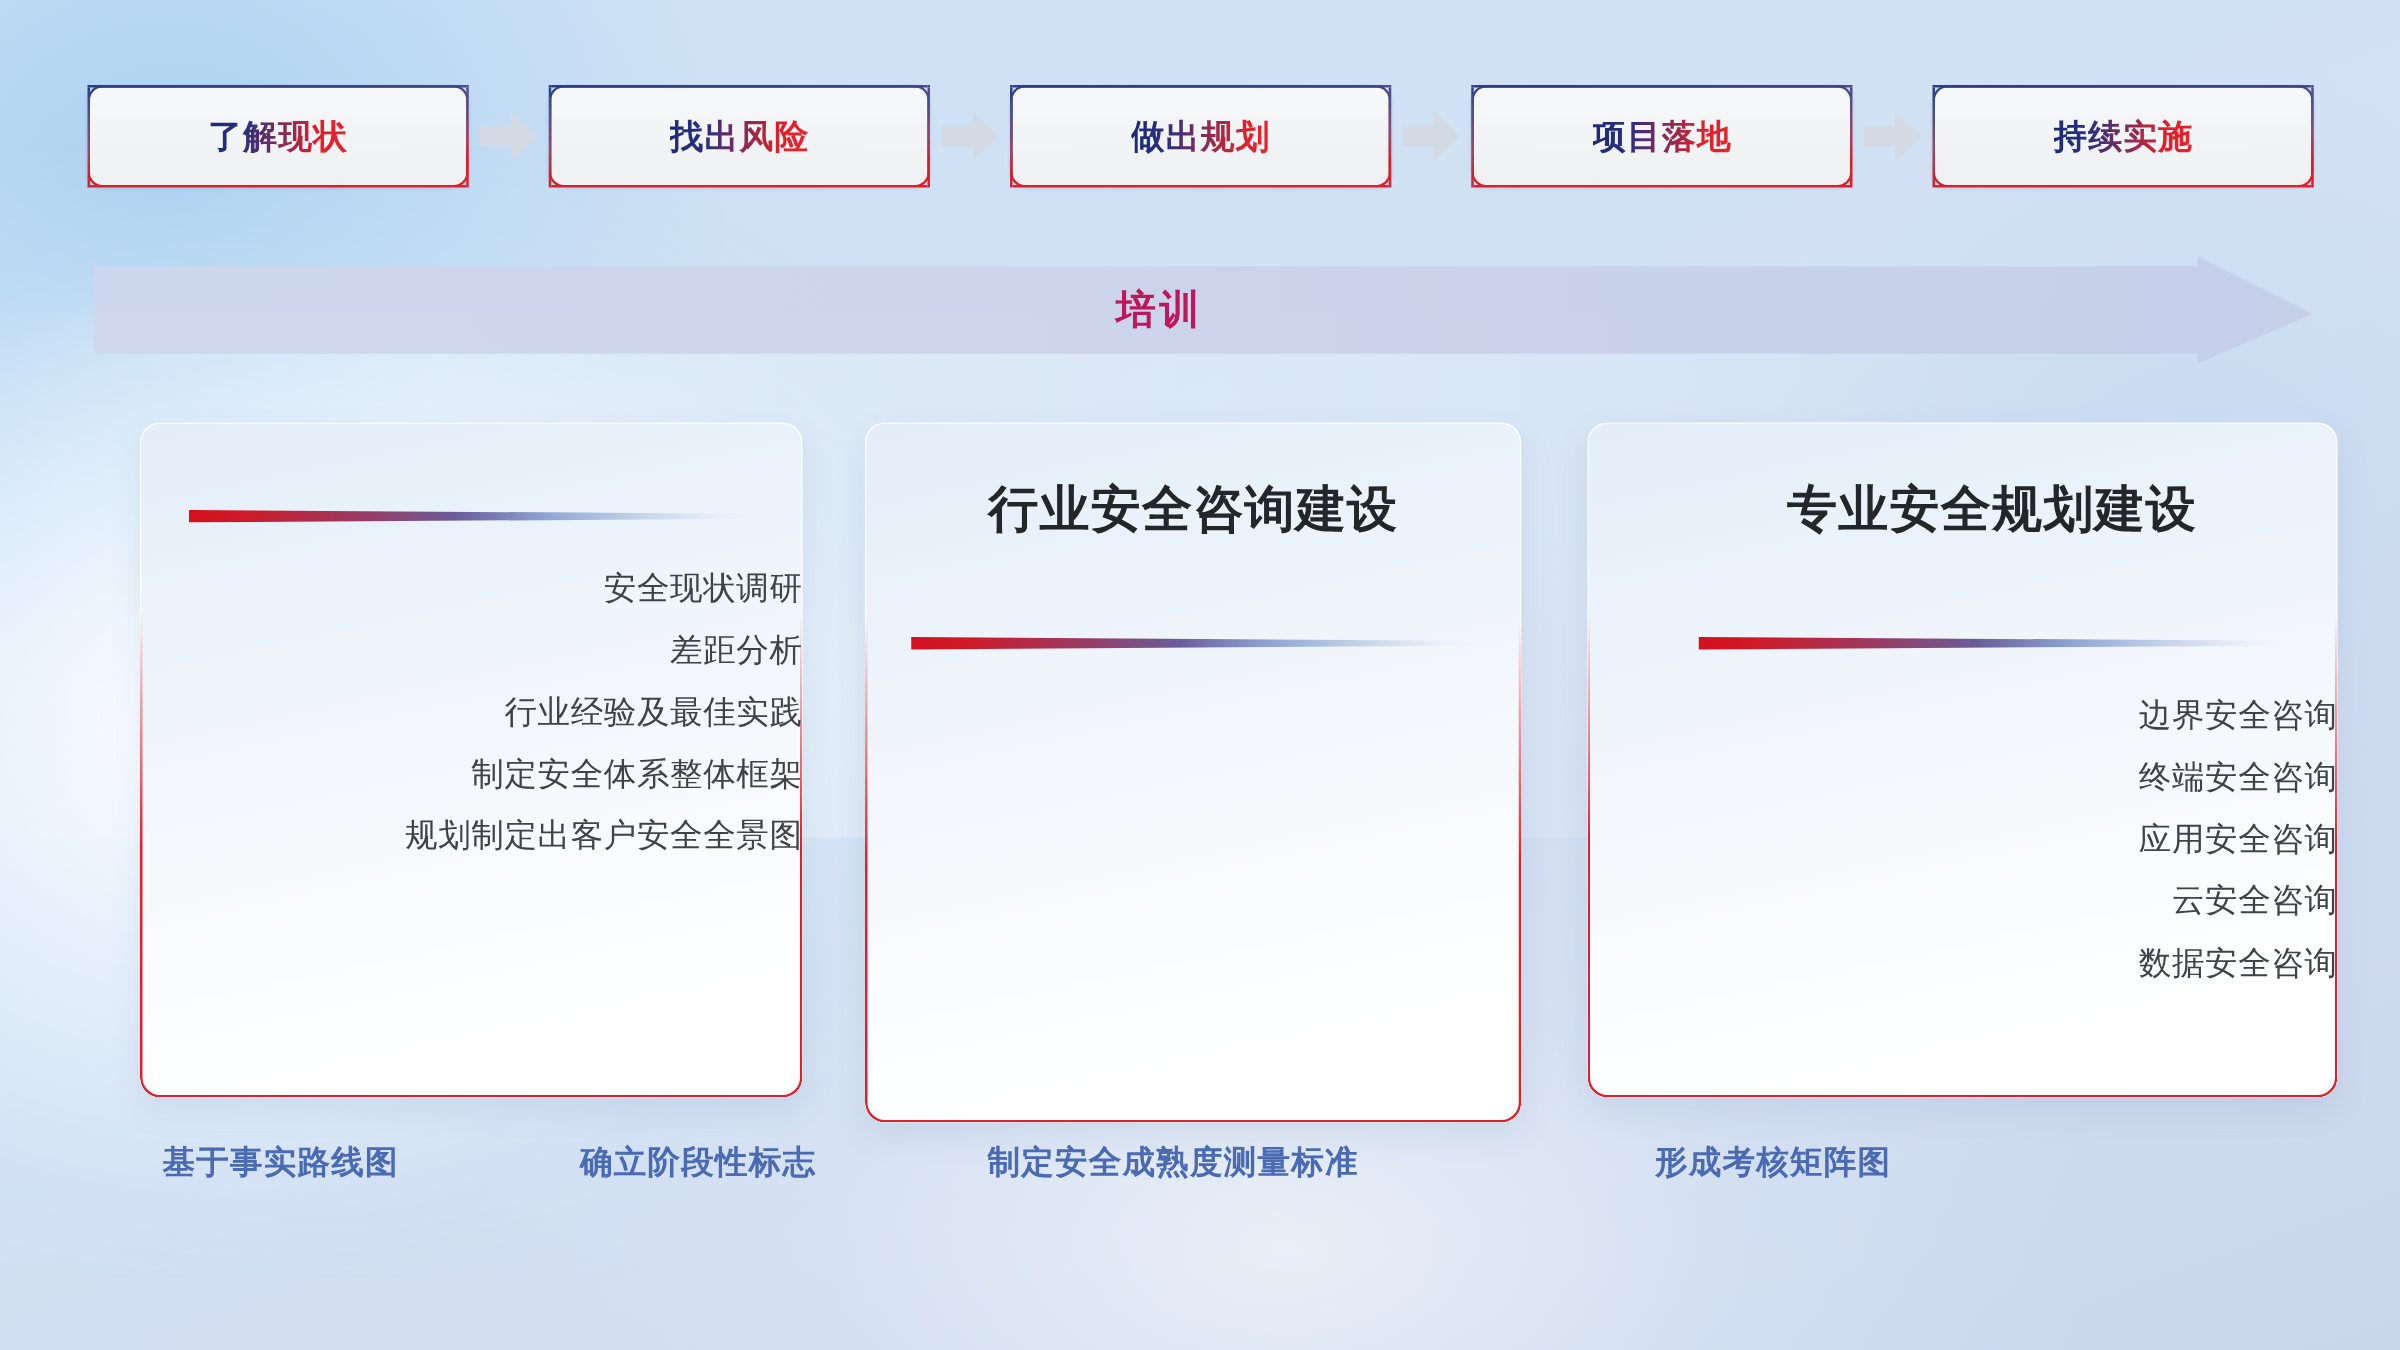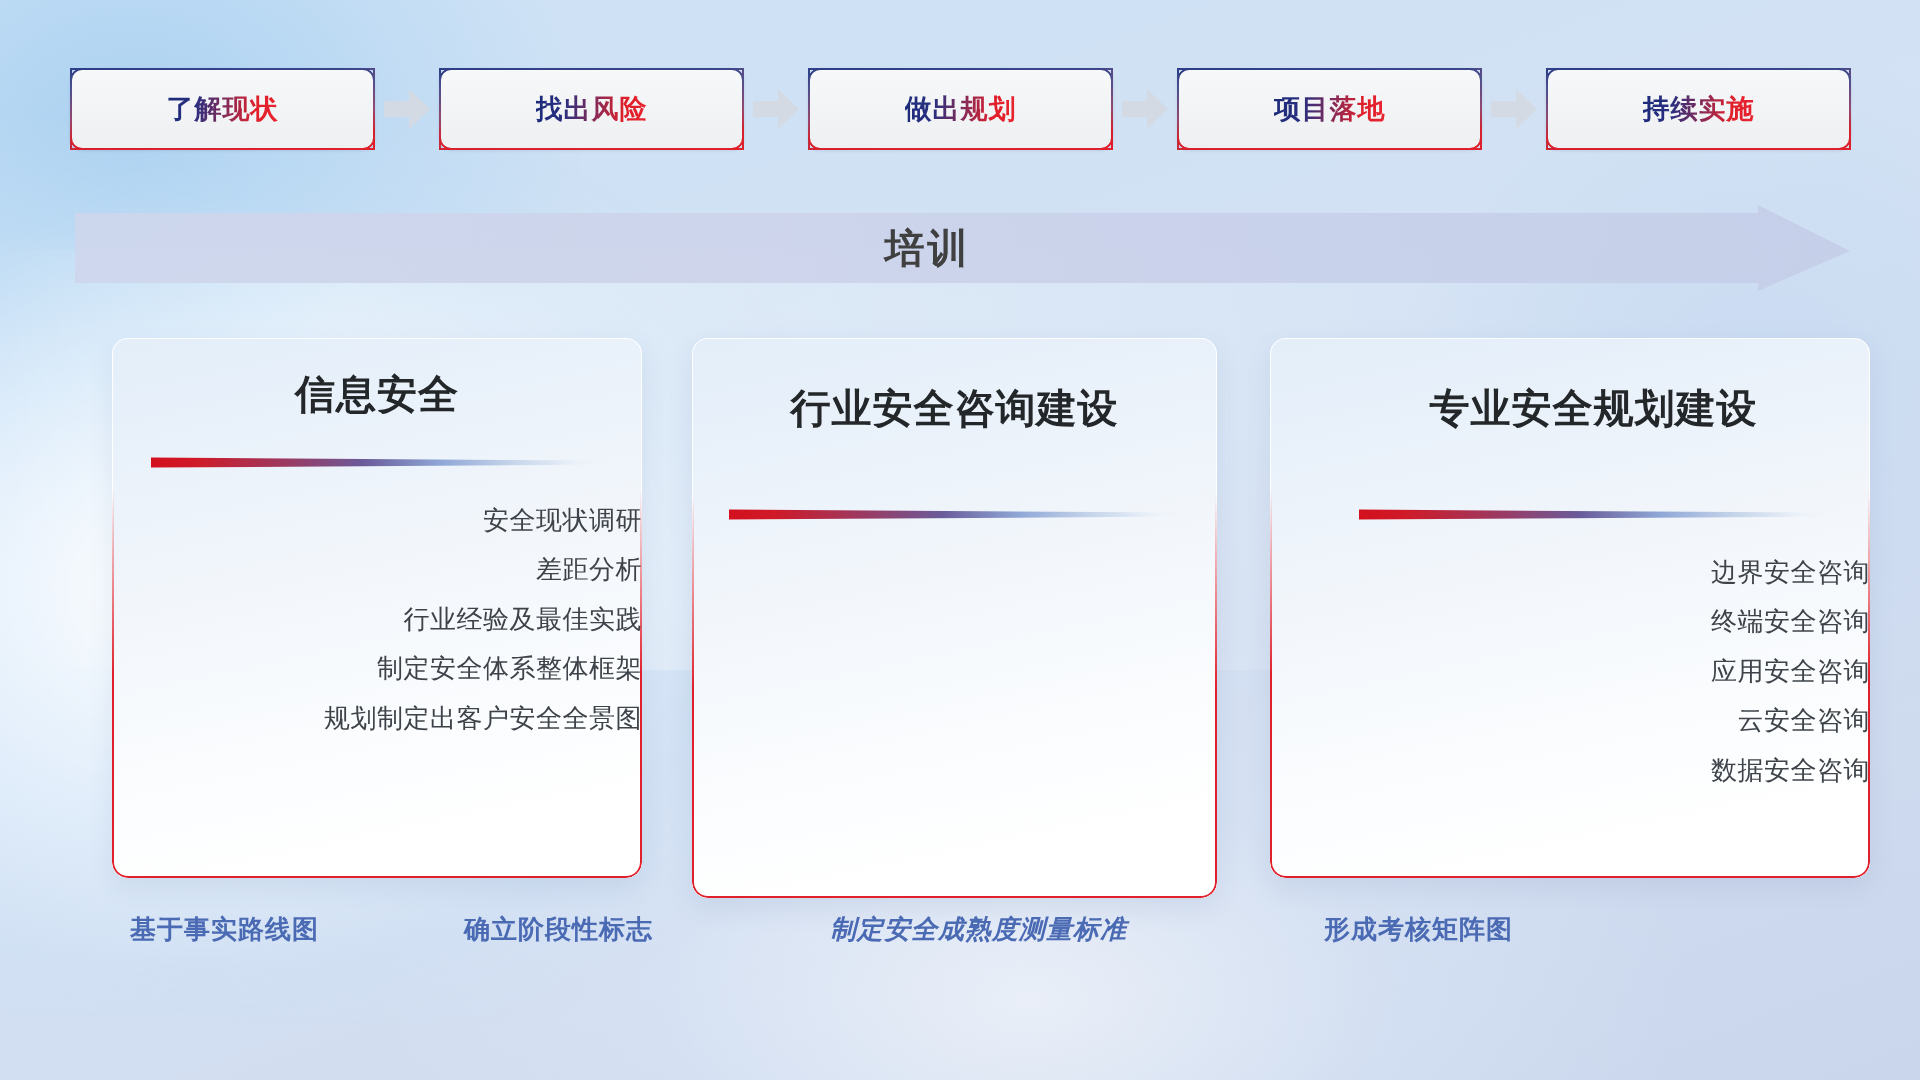--- a/index.html
+++ b/index.html
@@ -79,21 +79,21 @@
     position:absolute; left:75px; top:205px; width:1775px; height:86px;
   }
   #training-band .band-shape{
     position:absolute; inset:0;
     background:linear-gradient(90deg, rgba(206,214,236,.92) 0%, rgba(205,212,235,.95) 40%, rgba(200,209,234,.95) 70%, rgba(197,206,232,.92) 100%);
     clip-path:polygon(0 8px, calc(100% - 92px) 8px, calc(100% - 92px) 0, 100% 46px, calc(100% - 92px) 86px, calc(100% - 92px) 78px, 0 78px);
   }
   #training-band .band-label{
     position:absolute; inset:0; display:flex; align-items:center; justify-content:center;
     padding-right:70px;
-    font-size:40px; font-weight:700; color:#404040; letter-spacing:3px;font-family:Liberation Mono, monospace;
+    font-size:32px; font-weight:700; color:#be185d; letter-spacing:3px;font-family:Liberation Mono, monospace;
   }
 
   
   #cards{ position:absolute; left:0; top:338px; width:1920px; height:540px; }
   .card{
     position:absolute; top:0;
     border-radius:16px;
     background:linear-gradient(168deg,#e3eef9 0%, #e9f1fa 18%, #f2f6fb 42%, #fafcfe 68%, #ffffff 88%, #ffffff 100%);
     box-shadow:
       0 0 0 1px rgba(255,255,255,.9) inset,
@@ -140,21 +140,21 @@
   }
 
   
   #captions{ position:absolute; left:0; top:912px; width:1920px; height:46px; }
   .caption{
     position:absolute; top:0;
     font-size:26px; font-weight:700; color:#4b6ab4; letter-spacing:1px; white-space:nowrap;
   }
   #caption-1{ left:130px; }
   #caption-2{ left:464px; }
-  #caption-3{ left:830px;font-style:italic; }
+  #caption-3{ left:790px; }
   #caption-4{ left:1296px;margin-left:28px; }
 </style>
 </head>
 <body>
 
 <div id="bg-base"></div>
 <div id="bg-glow-topleft"></div>
 <div id="bg-glow-left"></div>
 <div id="bg-glow-right"></div>
 <div id="bg-glow-bottom"></div>
@@ -206,21 +206,20 @@
 <div id="training-band">
   <div class="band-shape"></div>
   <div class="band-label">培训</div>
 </div>
 
 <div id="cards">
 
   <div class="card" id="card-1">
     <div class="card-inner">
       <div class="card-title">
-        <div>信息安全</div>
       </div>
       <div class="card-rule">
           <div class="rule-shape"></div>
         </div>
       <ul class="card-list">
         <li>安全现状调研</li>
         <li>差距分析</li>
         <li>行业经验及最佳实践</li>
         <li>制定安全体系整体框架</li>
         <li>规划制定出客户安全全景图</li>

